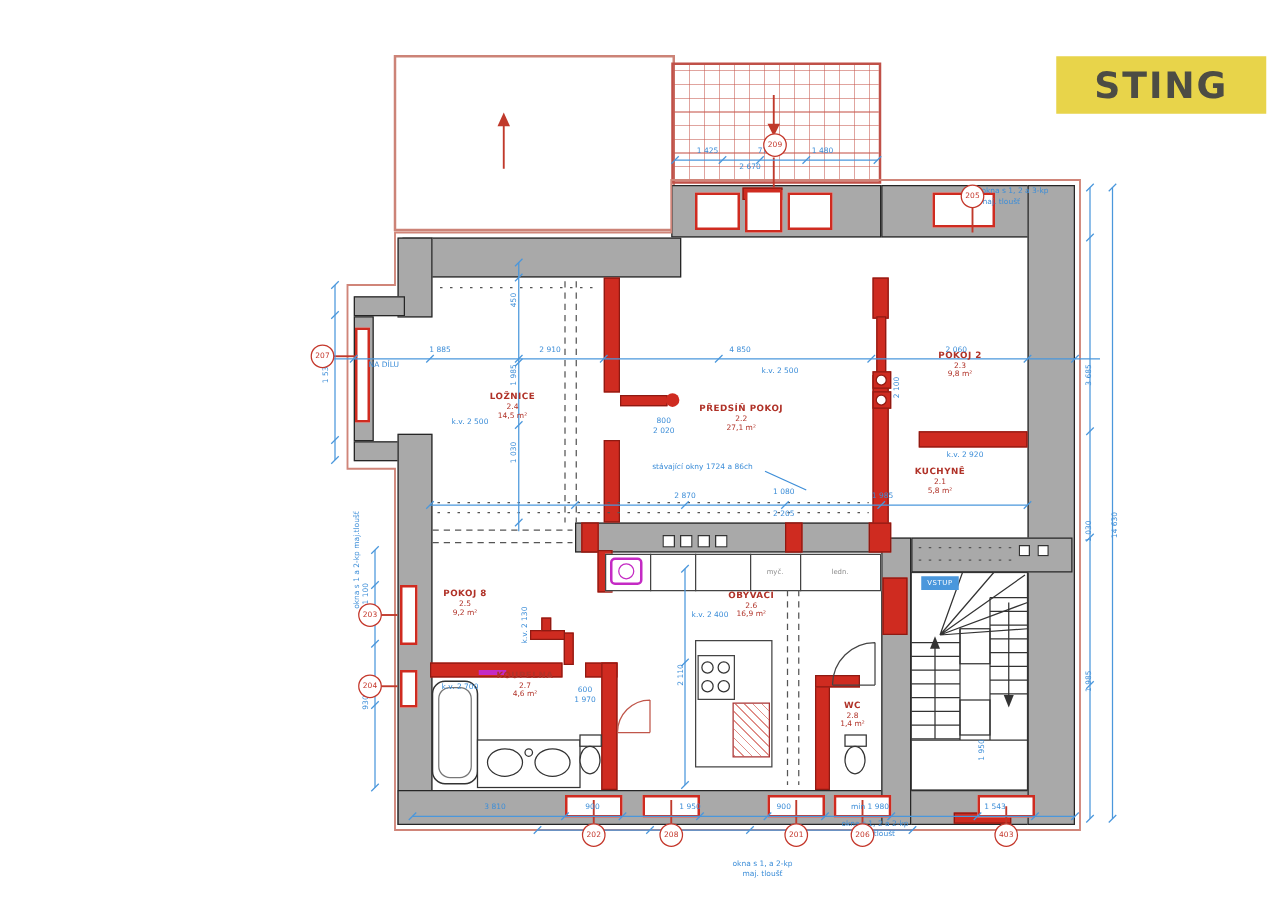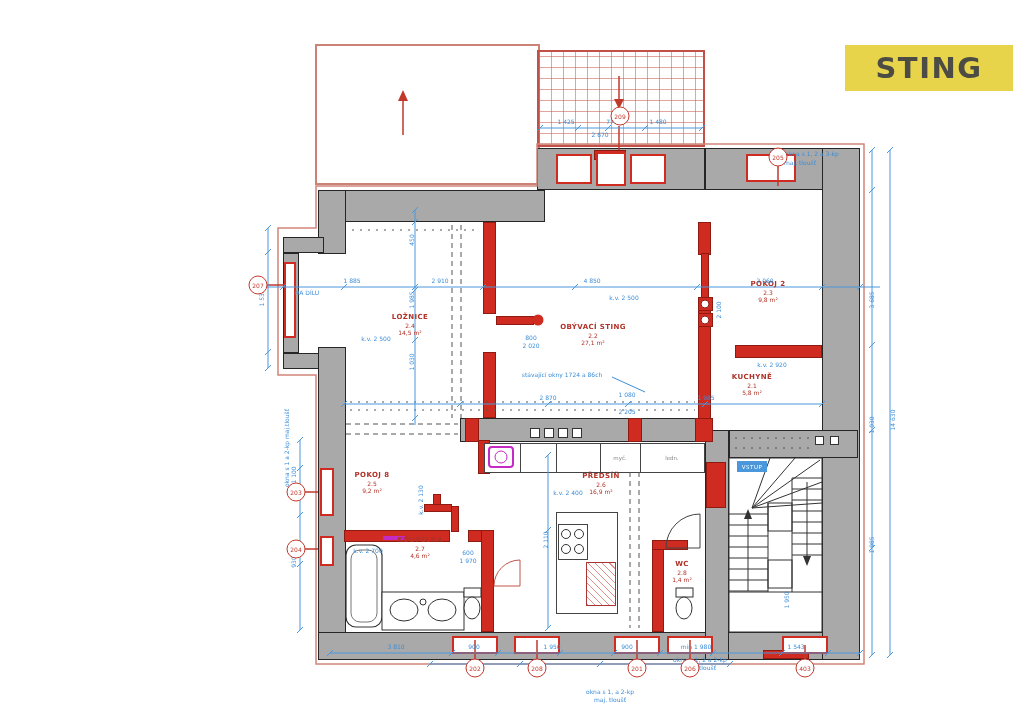--- a/index.html
+++ b/index.html
@@ -284,41 +284,41 @@
         </g>
     </svg>
 
     <div id="stair-badge">VSTUP</div>
   <div class="room" style="left: 410px; top: 325px; transform: translate(-50%, -50%);">
     <div class="rn">LOŽNICE</div>
     <div class="rnum">2.4</div>
     <div class="rarea">14,5 m²</div>
   </div>
       <div class="room" style="left: 593px; top: 335px; transform: translate(-50%, -50%);">
-    <div class="rn">OBÝVACÍ STING</div>
+    <div class="rn">PŘEDSÍŇ POKOJ</div>
     <div class="rnum">2.2</div>
     <div class="rarea">27,1 m²</div>
   </div>
       <div class="room" style="left: 768px; top: 292px; transform: translate(-50%, -50%);">
     <div class="rn">POKOJ 2</div>
     <div class="rnum">2.3</div>
     <div class="rarea">9,8 m²</div>
   </div>
       <div class="room" style="left: 752px; top: 385px; transform: translate(-50%, -50%);">
     <div class="rn">KUCHYNĚ</div>
     <div class="rnum">2.1</div>
     <div class="rarea">5,8 m²</div>
   </div>
       <div class="room" style="left: 372px; top: 483px; transform: translate(-50%, -50%);">
     <div class="rn">POKOJ 8</div>
     <div class="rnum">2.5</div>
     <div class="rarea">9,2 m²</div>
   </div>
       <div class="room" style="left: 601px; top: 484px; transform: translate(-50%, -50%);">
-    <div class="rn">PŘEDSÍŇ</div>
+    <div class="rn">OBÝVACÍ</div>
     <div class="rnum">2.6</div>
     <div class="rarea">16,9 m²</div>
   </div>
       <div class="room" style="left: 420px; top: 548px; transform: translate(-50%, -50%);">
     <div class="rn">KOUPELNA</div>
     <div class="rnum">2.7</div>
     <div class="rarea">4,6 m²</div>
   </div>
       <div class="room" style="left: 682px; top: 572px; transform: translate(-50%, -50%);">
     <div class="rn">WC</div>

